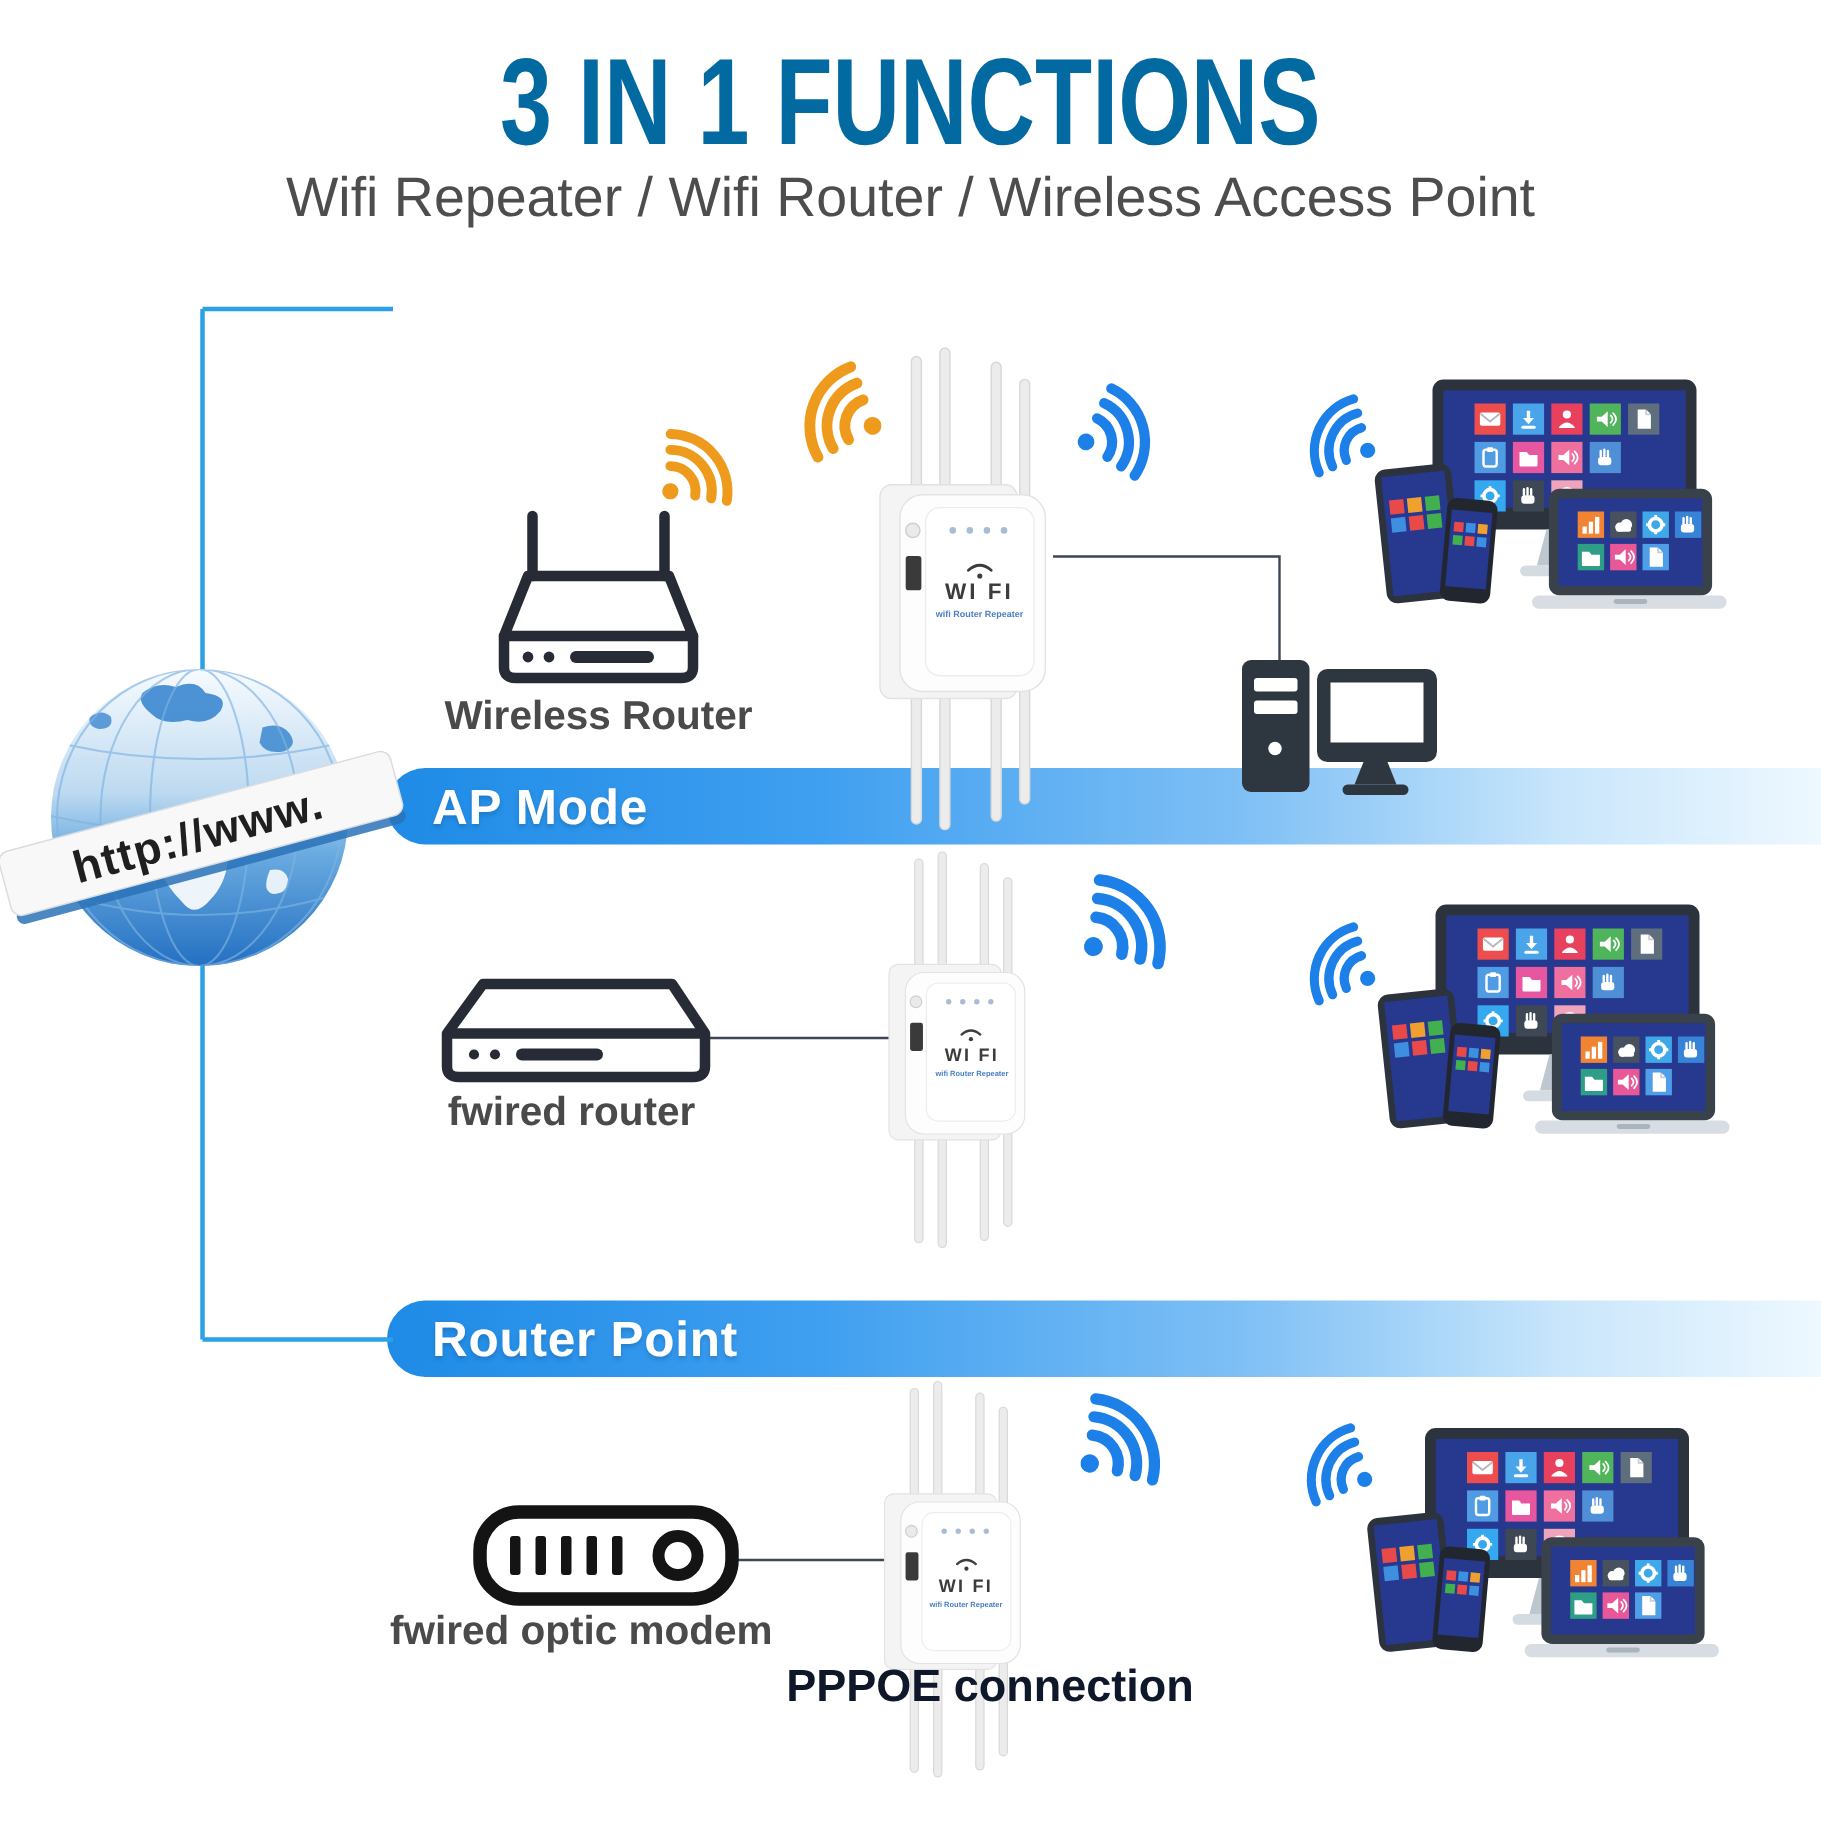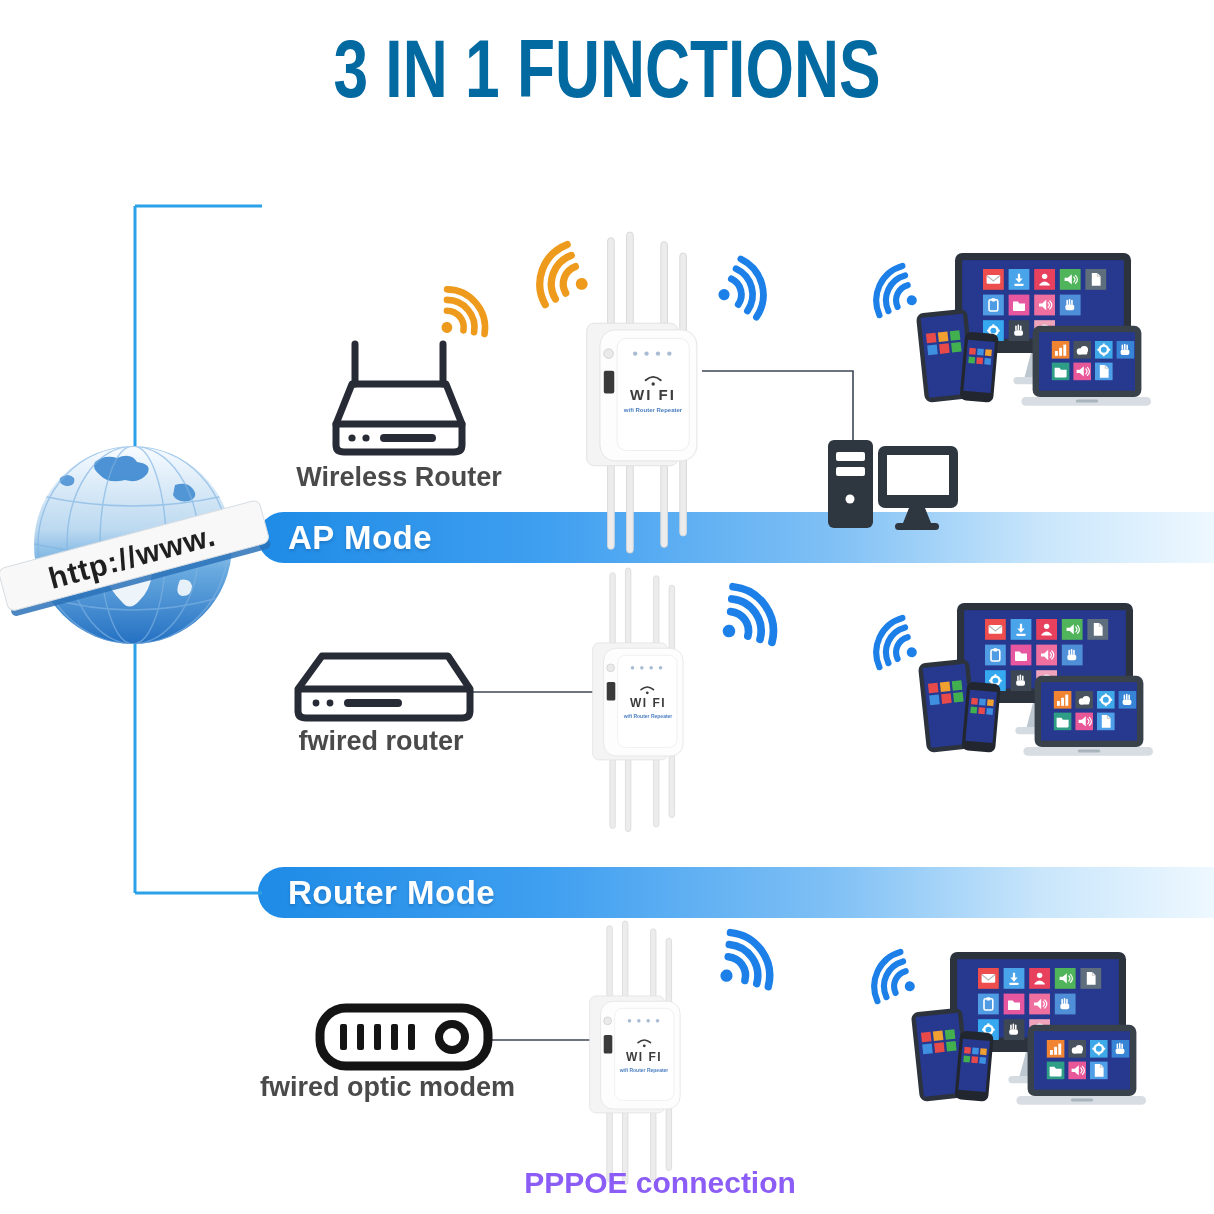--- a/index.html
+++ b/index.html
@@ -19,45 +19,46 @@
                color:#fff;letter-spacing:.5px;text-shadow:0 2px 3px rgba(20,80,140,.35);}
   #banner-repeater{top:186px;} #banner-ap{top:512px;} #banner-router{top:867px;}
   
   svg.canvas{position:absolute;left:0;top:0;z-index:2;pointer-events:none;}
   
   .lbl{position:absolute;z-index:3;font-weight:700;color:#4a4a4a;text-align:center;white-space:nowrap;}
   #lbl-wireless{left:285px;top:462px;width:228px;font-size:27px;}
   #lbl-fwired{left:278px;top:726px;width:206px;font-size:27px;}
   #lbl-fiber{left:260px;top:1072px;width:248px;font-size:27px;}
   #lbl-internet{left:26px;top:662px;width:220px;font-size:40px;color:#3d3d3d;}
-  #lbl-pppoe{left:420px;top:1166px;width:480px;font-size:30px;color:#8b5cf6;text-align:center;}
+  #lbl-pppoe{left:420px;top:1108px;width:480px;font-size:30px;color:#0f172a;text-align:center;}
   
   .devlabel{position:absolute;z-index:3;text-align:center;font-weight:700;color:#3c3c3c;white-space:nowrap;}
   .devsub{position:absolute;z-index:3;text-align:center;color:#4a7fc0;font-weight:600;white-space:nowrap;}
   #dev1-label{left:608px;top:386px;width:90px;font-size:15px;letter-spacing:2px;}
   #dev1-sub{left:608px;top:407px;width:90px;font-size:6px;}
   #dev2-label{left:612px;top:696px;width:72px;font-size:12px;letter-spacing:1.5px;}
   #dev2-sub{left:612px;top:713px;width:72px;font-size:5px;}
   #dev3-label{left:608px;top:1050px;width:72px;font-size:12px;letter-spacing:1.5px;}
   #dev3-sub{left:608px;top:1067px;width:72px;font-size:5px;}
 </style>
 </head>
 <body>
 
 <div class="stage">
 
   <div class="hdr-title">
     <span>3 IN 1 FUNCTIONS</span>
   </div>
+  <div class="hdr-sub">Wifi Repeater / Wifi Router / Wireless Access Point</div>
 
   <div class="banner" id="banner-ap">
     <span>AP Mode</span>
   </div>
   <div class="banner" id="banner-router">
-    <span>Router Mode</span>
+    <span>Router Point</span>
   </div>
 
   <svg class="canvas" width="1214" height="1214" viewBox="0 0 1214 1214">
     <defs>
       <linearGradient id="globeGrad" x1="0" y1="0" x2="0" y2="1">
         <stop offset="0%" stop-color="#f7fbff"></stop>
           <stop offset="42%" stop-color="#bcd9f0"></stop>
         <stop offset="62%" stop-color="#6aabe0"></stop>
           <stop offset="100%" stop-color="#2470c2"></stop>
       </linearGradient>

